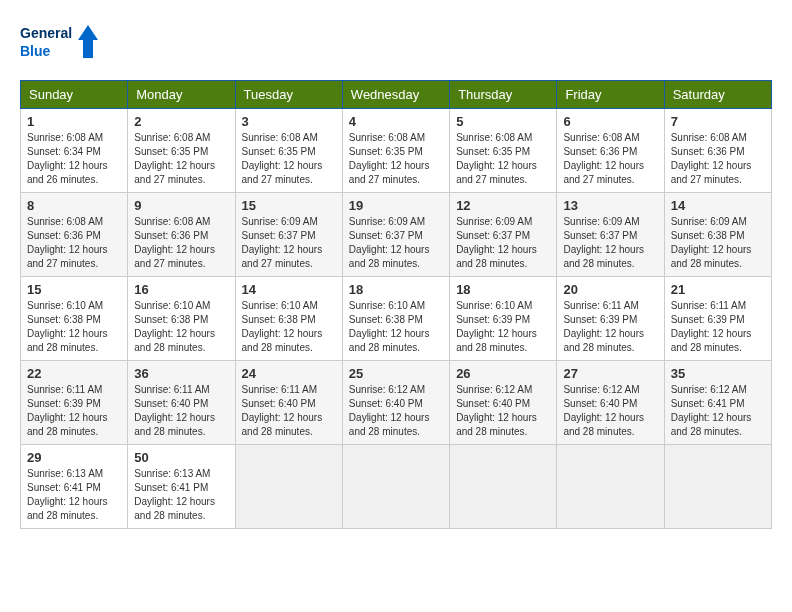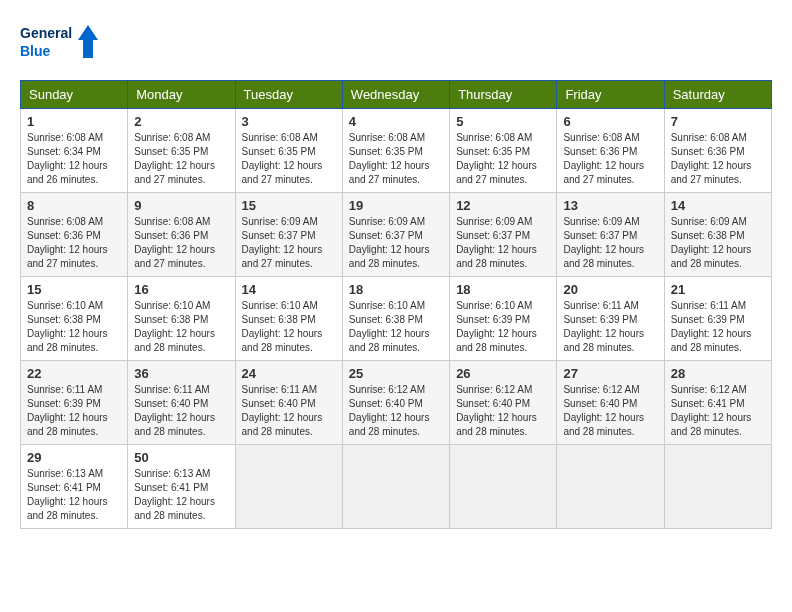--- a/index.html
+++ b/index.html
@@ -158,21 +158,21 @@
         <td><span class="day-num">36</span>
         <span class="day-info">Sunrise: 6:11 AM<br>Sunset: 6:40 PM<br>Daylight: 12 hours and 28 minutes.</span></td>
         <td><span class="day-num">24</span>
         <span class="day-info">Sunrise: 6:11 AM<br>Sunset: 6:40 PM<br>Daylight: 12 hours and 28 minutes.</span></td>
         <td><span class="day-num">25</span>
         <span class="day-info">Sunrise: 6:12 AM<br>Sunset: 6:40 PM<br>Daylight: 12 hours and 28 minutes.</span></td>
         <td><span class="day-num">26</span>
         <span class="day-info">Sunrise: 6:12 AM<br>Sunset: 6:40 PM<br>Daylight: 12 hours and 28 minutes.</span></td>
         <td><span class="day-num">27</span>
         <span class="day-info">Sunrise: 6:12 AM<br>Sunset: 6:40 PM<br>Daylight: 12 hours and 28 minutes.</span></td>
-        <td><span class="day-num">28</span>
+        <td><span class="day-num">35</span>
         <span class="day-info">Sunrise: 6:12 AM<br>Sunset: 6:41 PM<br>Daylight: 12 hours and 28 minutes.</span></td>
       </tr>
       <tr>
         <td><span class="day-num">29</span>
         <span class="day-info">Sunrise: 6:13 AM<br>Sunset: 6:41 PM<br>Daylight: 12 hours and 28 minutes.</span></td>
         <td><span class="day-num">50</span>
         <span class="day-info">Sunrise: 6:13 AM<br>Sunset: 6:41 PM<br>Daylight: 12 hours and 28 minutes.</span></td>
         <td class="empty"></td>
         <td class="empty"></td>
         <td class="empty"></td>

